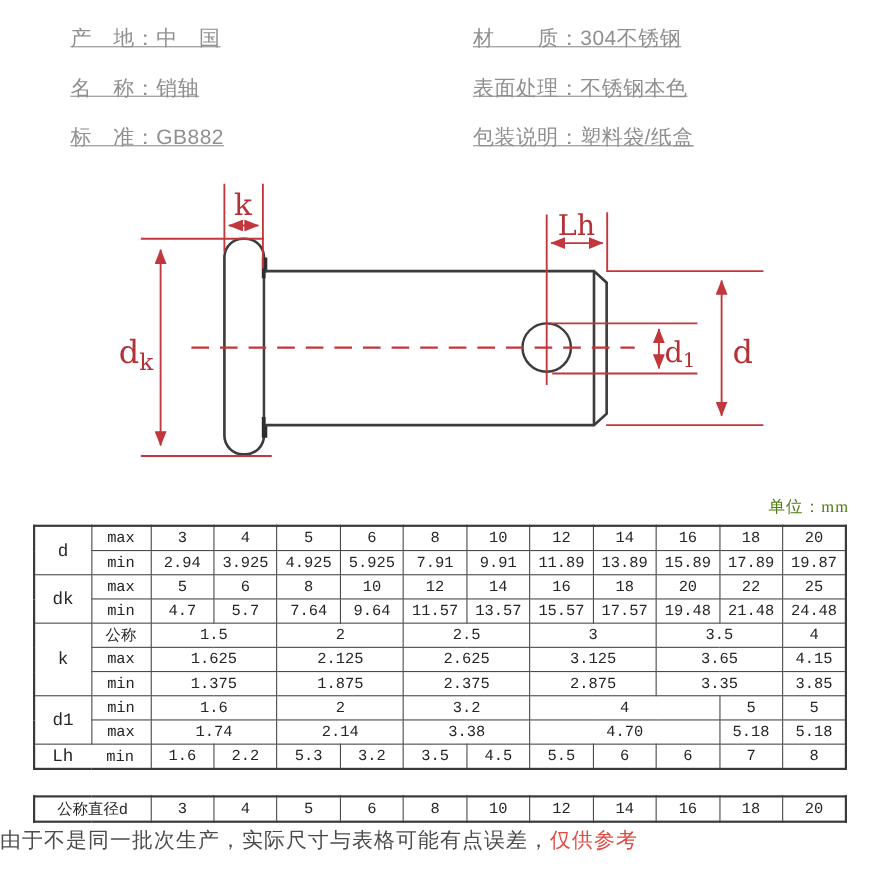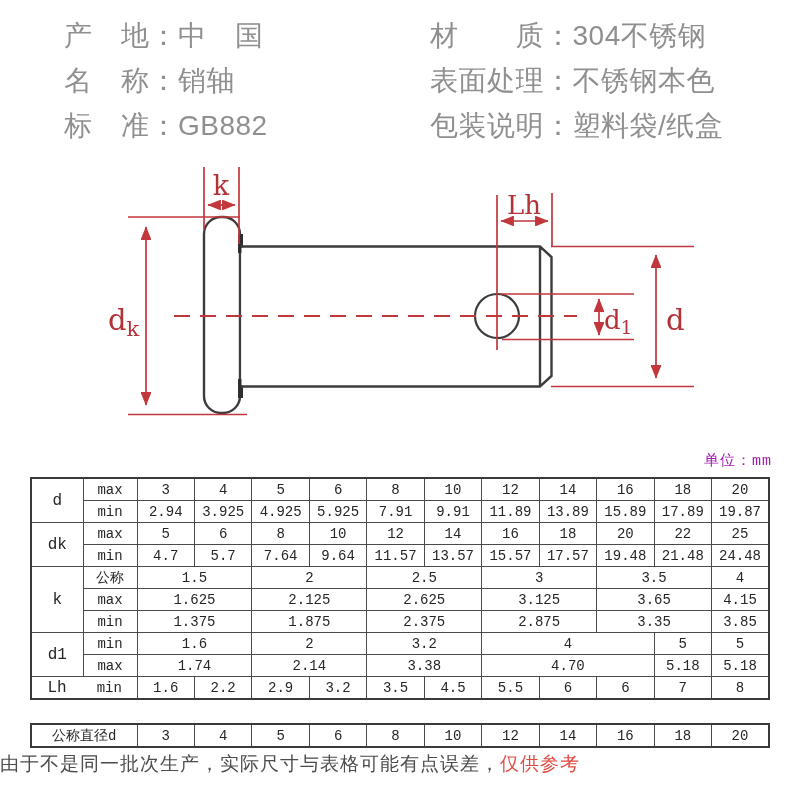--- a/index.html
+++ b/index.html
@@ -6,43 +6,43 @@
   body{
     width:800px;height:800px;background:#ffffff;position:relative;
     font-family:"Liberation Sans","DejaVu Sans",sans-serif;
   }
   .page{position:absolute;inset:0;width:800px;height:800px;background:#fff;overflow:hidden;}
 
   
   .info-block{position:absolute;top:13px;}
   .info-left{left:64px;}
   .info-right{left:430px;}
-  .info-line{height:45px;line-height:45px;font-size:28px;color:#8f8f8f;letter-spacing:.5px;white-space:nowrap;}
+  .info-line{height:45px;line-height:45px;font-size:19px;color:#8f8f8f;letter-spacing:.5px;white-space:nowrap;text-decoration:underline;}
 
   
   .diagram{position:absolute;left:0;top:150px;}
 
   
   .table-wrap{position:absolute;left:30px;top:477px;width:740px;}
   table.spec{
     border-collapse:collapse;table-layout:fixed;width:740px;
     font-family:"Liberation Mono","DejaVu Sans Mono",monospace;
     font-size:14px;color:#262626;
   }
   table.spec{border:2px solid #3a3a3a;}
   table.spec td{border:1px solid #4a4a4a;text-align:center;height:21px;padding:0;white-space:nowrap;overflow:hidden;}
   table.spec td.p{font-size:16px;}
   table.spec.bottom{margin-top:23px;}
   td.dual{text-align:left;}
   td.dual span{display:inline-block;text-align:center;}
   td.dual .s1{width:48%;font-size:16px;}
   td.dual .s2{width:52%;font-size:14px;}
 
-  .unit{position:absolute;top:451px;right:28px;font-size:15px;color:#a21caf;
-        font-family:Liberation Mono, monospace;letter-spacing:1px;}
+  .unit{position:absolute;top:451px;right:28px;font-size:15px;color:#4d7c0f;
+        font-family:Liberation Serif, serif;letter-spacing:1px;}
 
   
   .disclaimer{position:absolute;top:751px;left:0;width:800px;text-align:left;
               font-size:19px;color:#4c4c4c;letter-spacing:1px;white-space:nowrap;}
   .disclaimer .red{color:#e04b42;}
 </style>
 </head>
 <body>
 
 <div class="page">
@@ -219,21 +219,21 @@
             <td colspan="2">2.14</td>
             <td colspan="2">3.38</td>
             <td colspan="3">4.70</td>
             <td>5.18</td>
             <td>5.18</td>
           </tr>
           <tr>
             <td colspan="2" class="dual"><span class="s1">Lh</span><span class="s2">min</span></td>
             <td>1.6</td>
             <td>2.2</td>
-            <td>2.9</td>
+            <td>5.3</td>
             <td>3.2</td>
             <td>3.5</td>
             <td>4.5</td>
             <td>5.5</td>
             <td>6</td>
             <td>6</td>
             <td>7</td>
             <td>8</td>
           </tr>
         </tbody>

